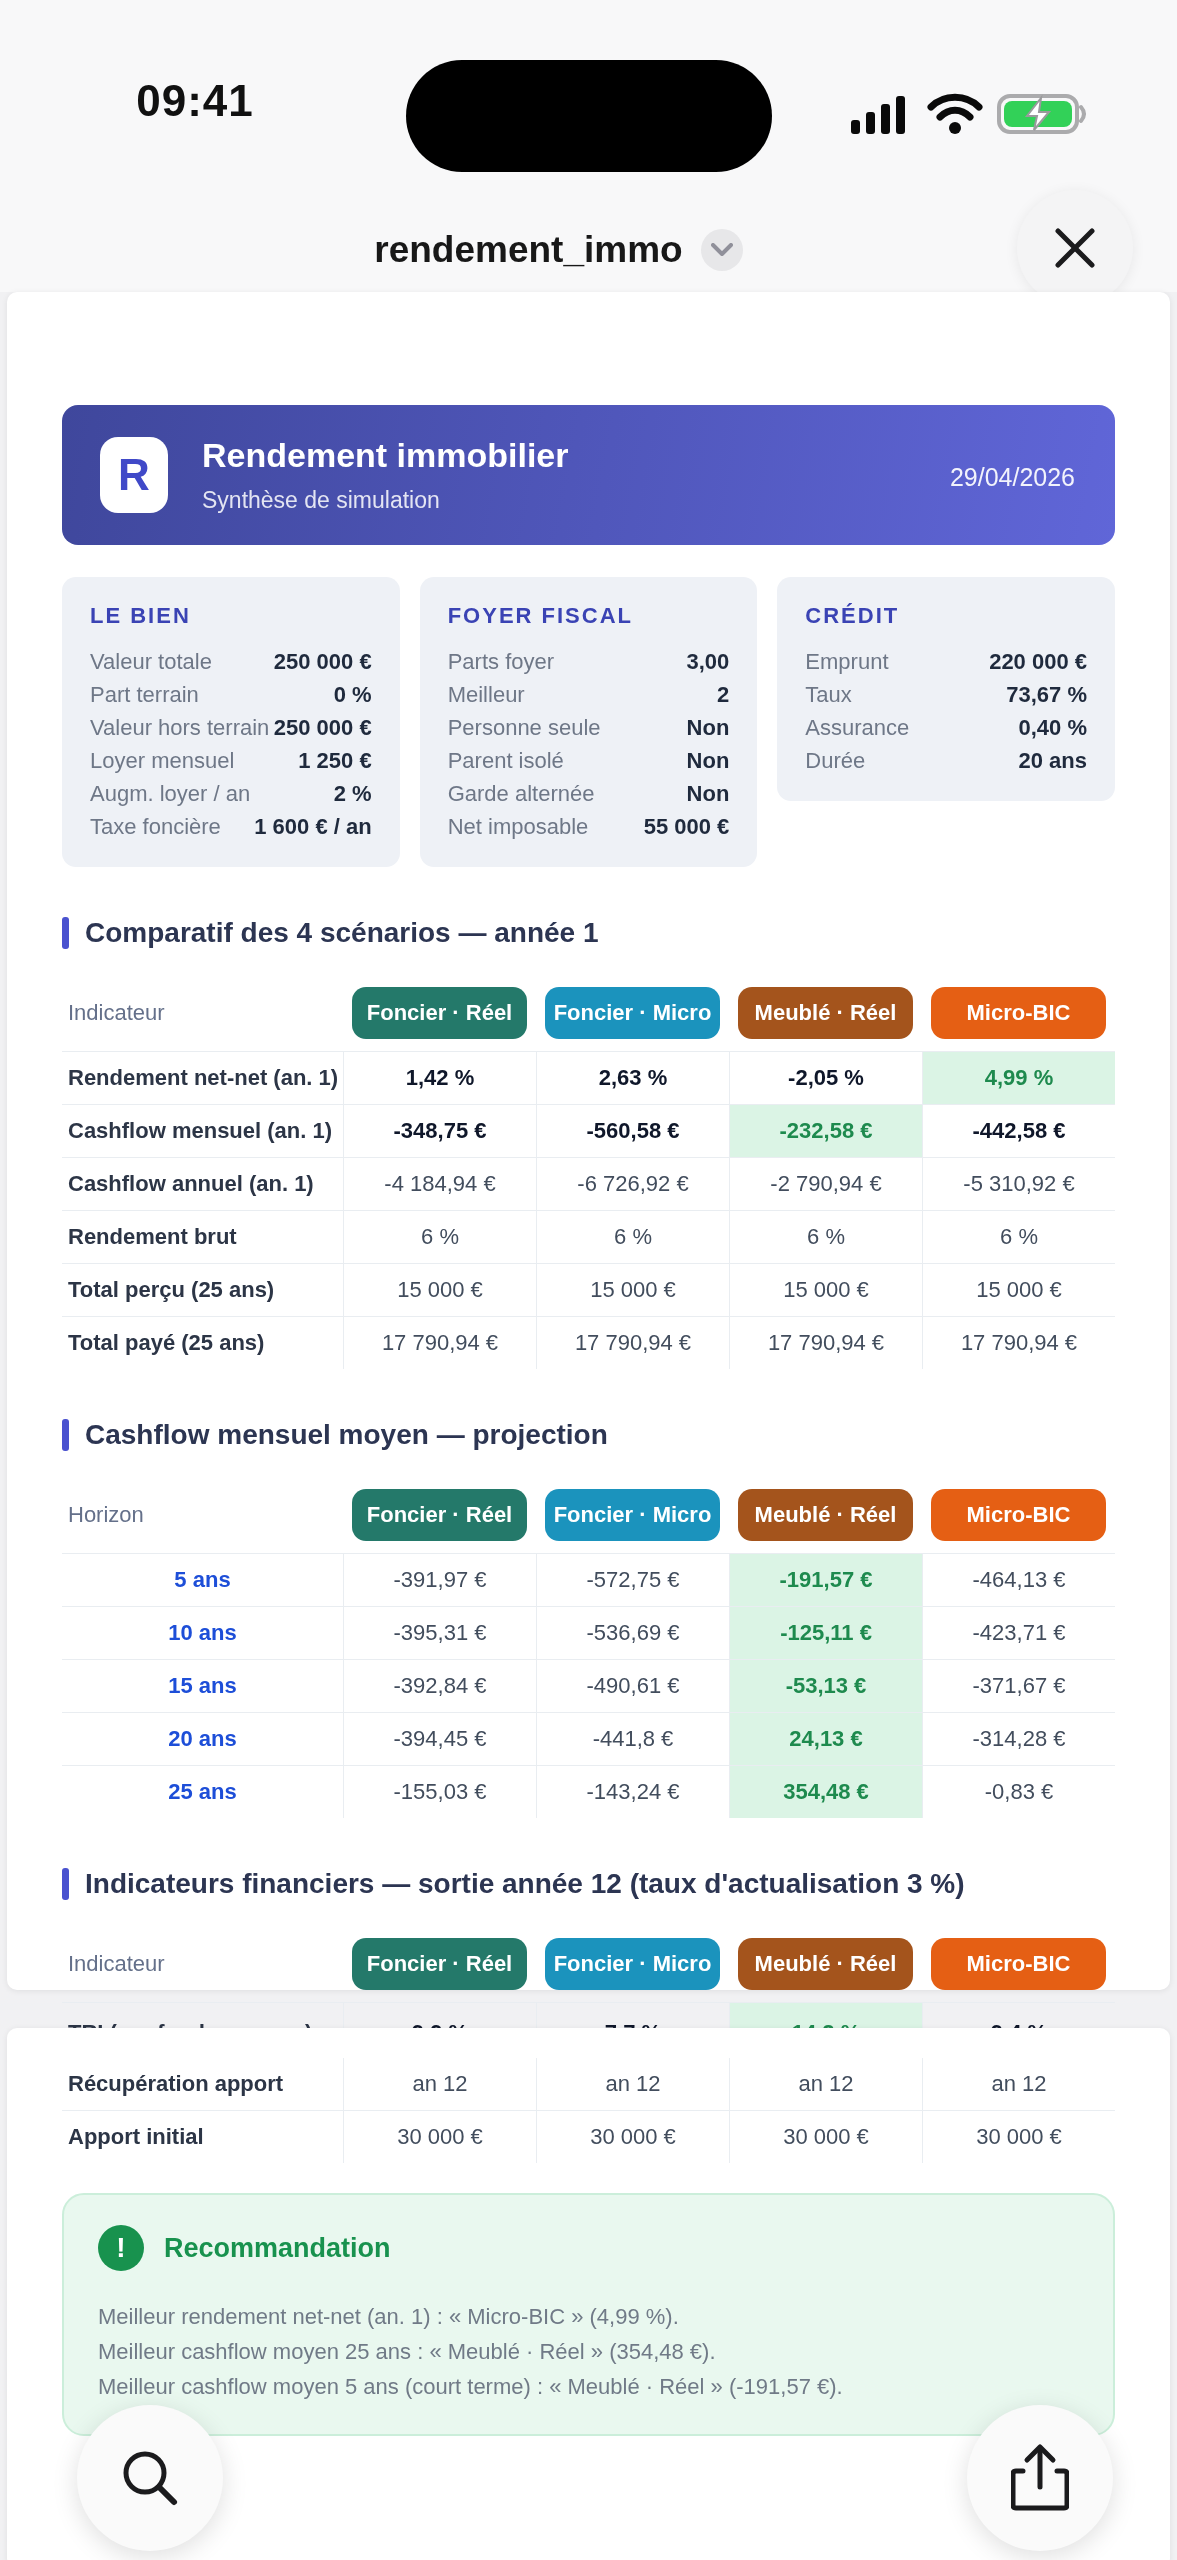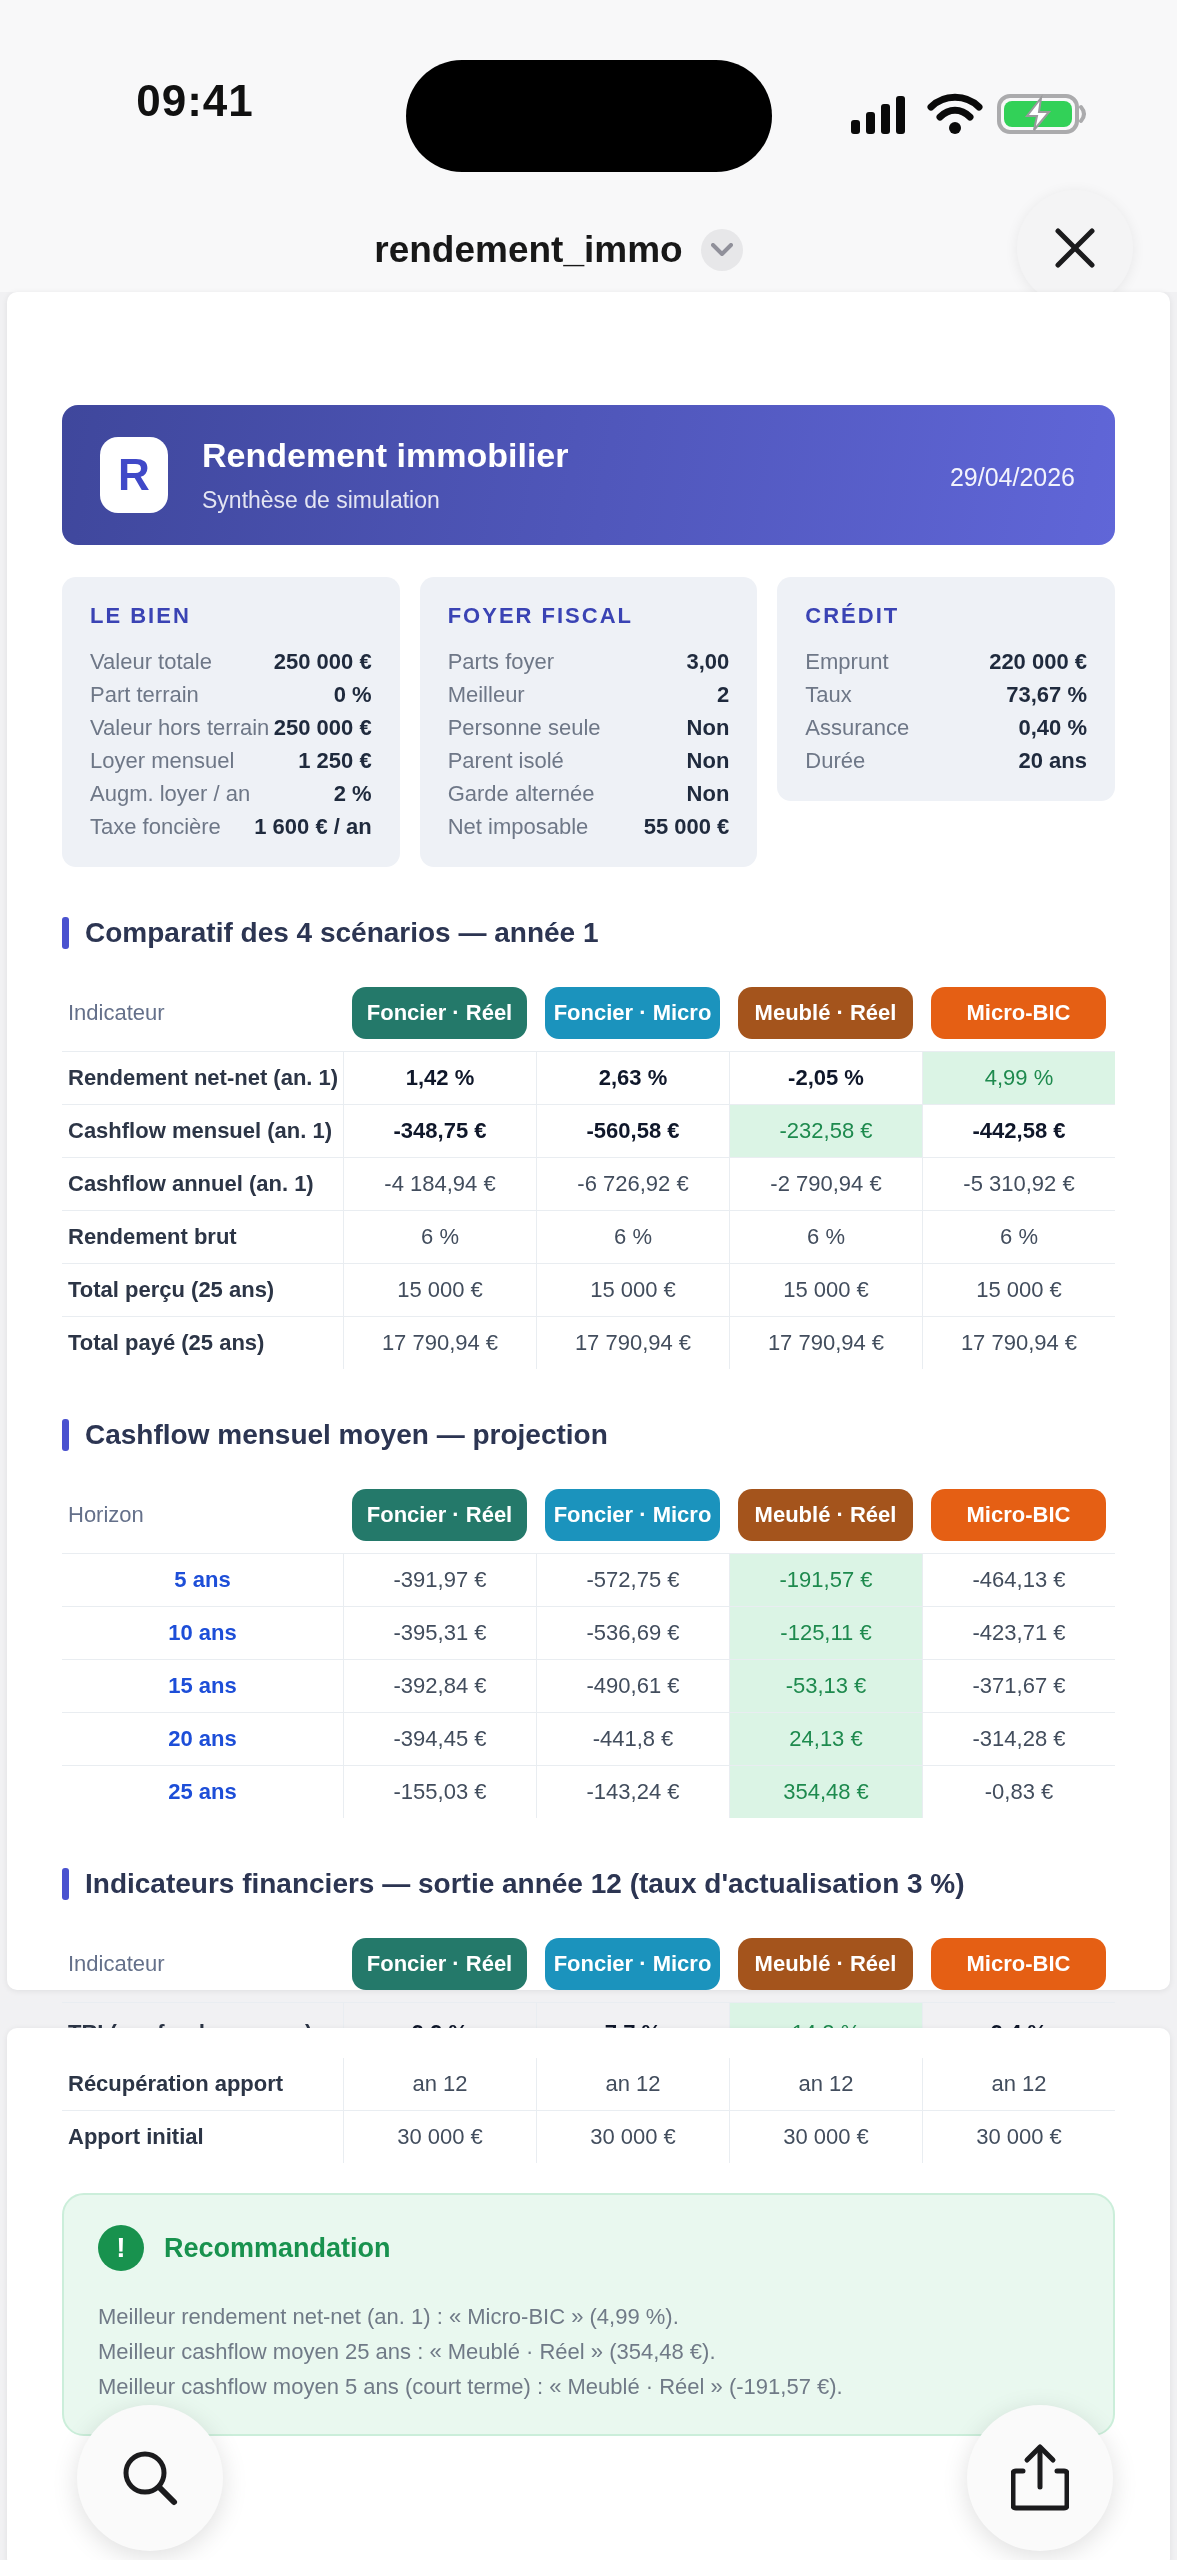--- a/index.html
+++ b/index.html
@@ -67,21 +67,21 @@
   .p0 { background:var(--sc0); } .p1 { background:var(--sc1); }
   .p2 { background:var(--sc2); } .p3 { background:var(--sc3); }
   .drow { border-top:1px solid #e9edf1; }
   .cell { height:52px; display:flex; align-items:center; justify-content:center;
           font-size:22px; color:#424d5d; }
   .rowh { height:60px; }
   .lbl { justify-content:flex-start; padding-left:6px; font-weight:700; color:#2c3546; }
   .lblc { justify-content:center; font-weight:700; color:#1d4ed8; }
   .v { border-left:1px solid #e9edf1; }
   .b { font-weight:700; color:#0f172a; }
-  .hl { background:var(--hl-bg); color:var(--hl-text); font-weight:400; }
+  .hl { background:var(--hl-bg); color:var(--hl-text); font-weight:700; }
 
   .pfooter { display:flex; justify-content:space-between; margin:36px 55px 0 55px;
              font-size:19px; color:#94a0ae; }
 
   
   .tbl2 { margin-top:30px; }
 
   .reco { margin:30px 55px 0 55px; background:#e9f8ef; border:2px solid #cbeeda;
           border-radius:22px; padding:30px 34px; }
   .reco-head { display:flex; align-items:center; gap:20px; }

